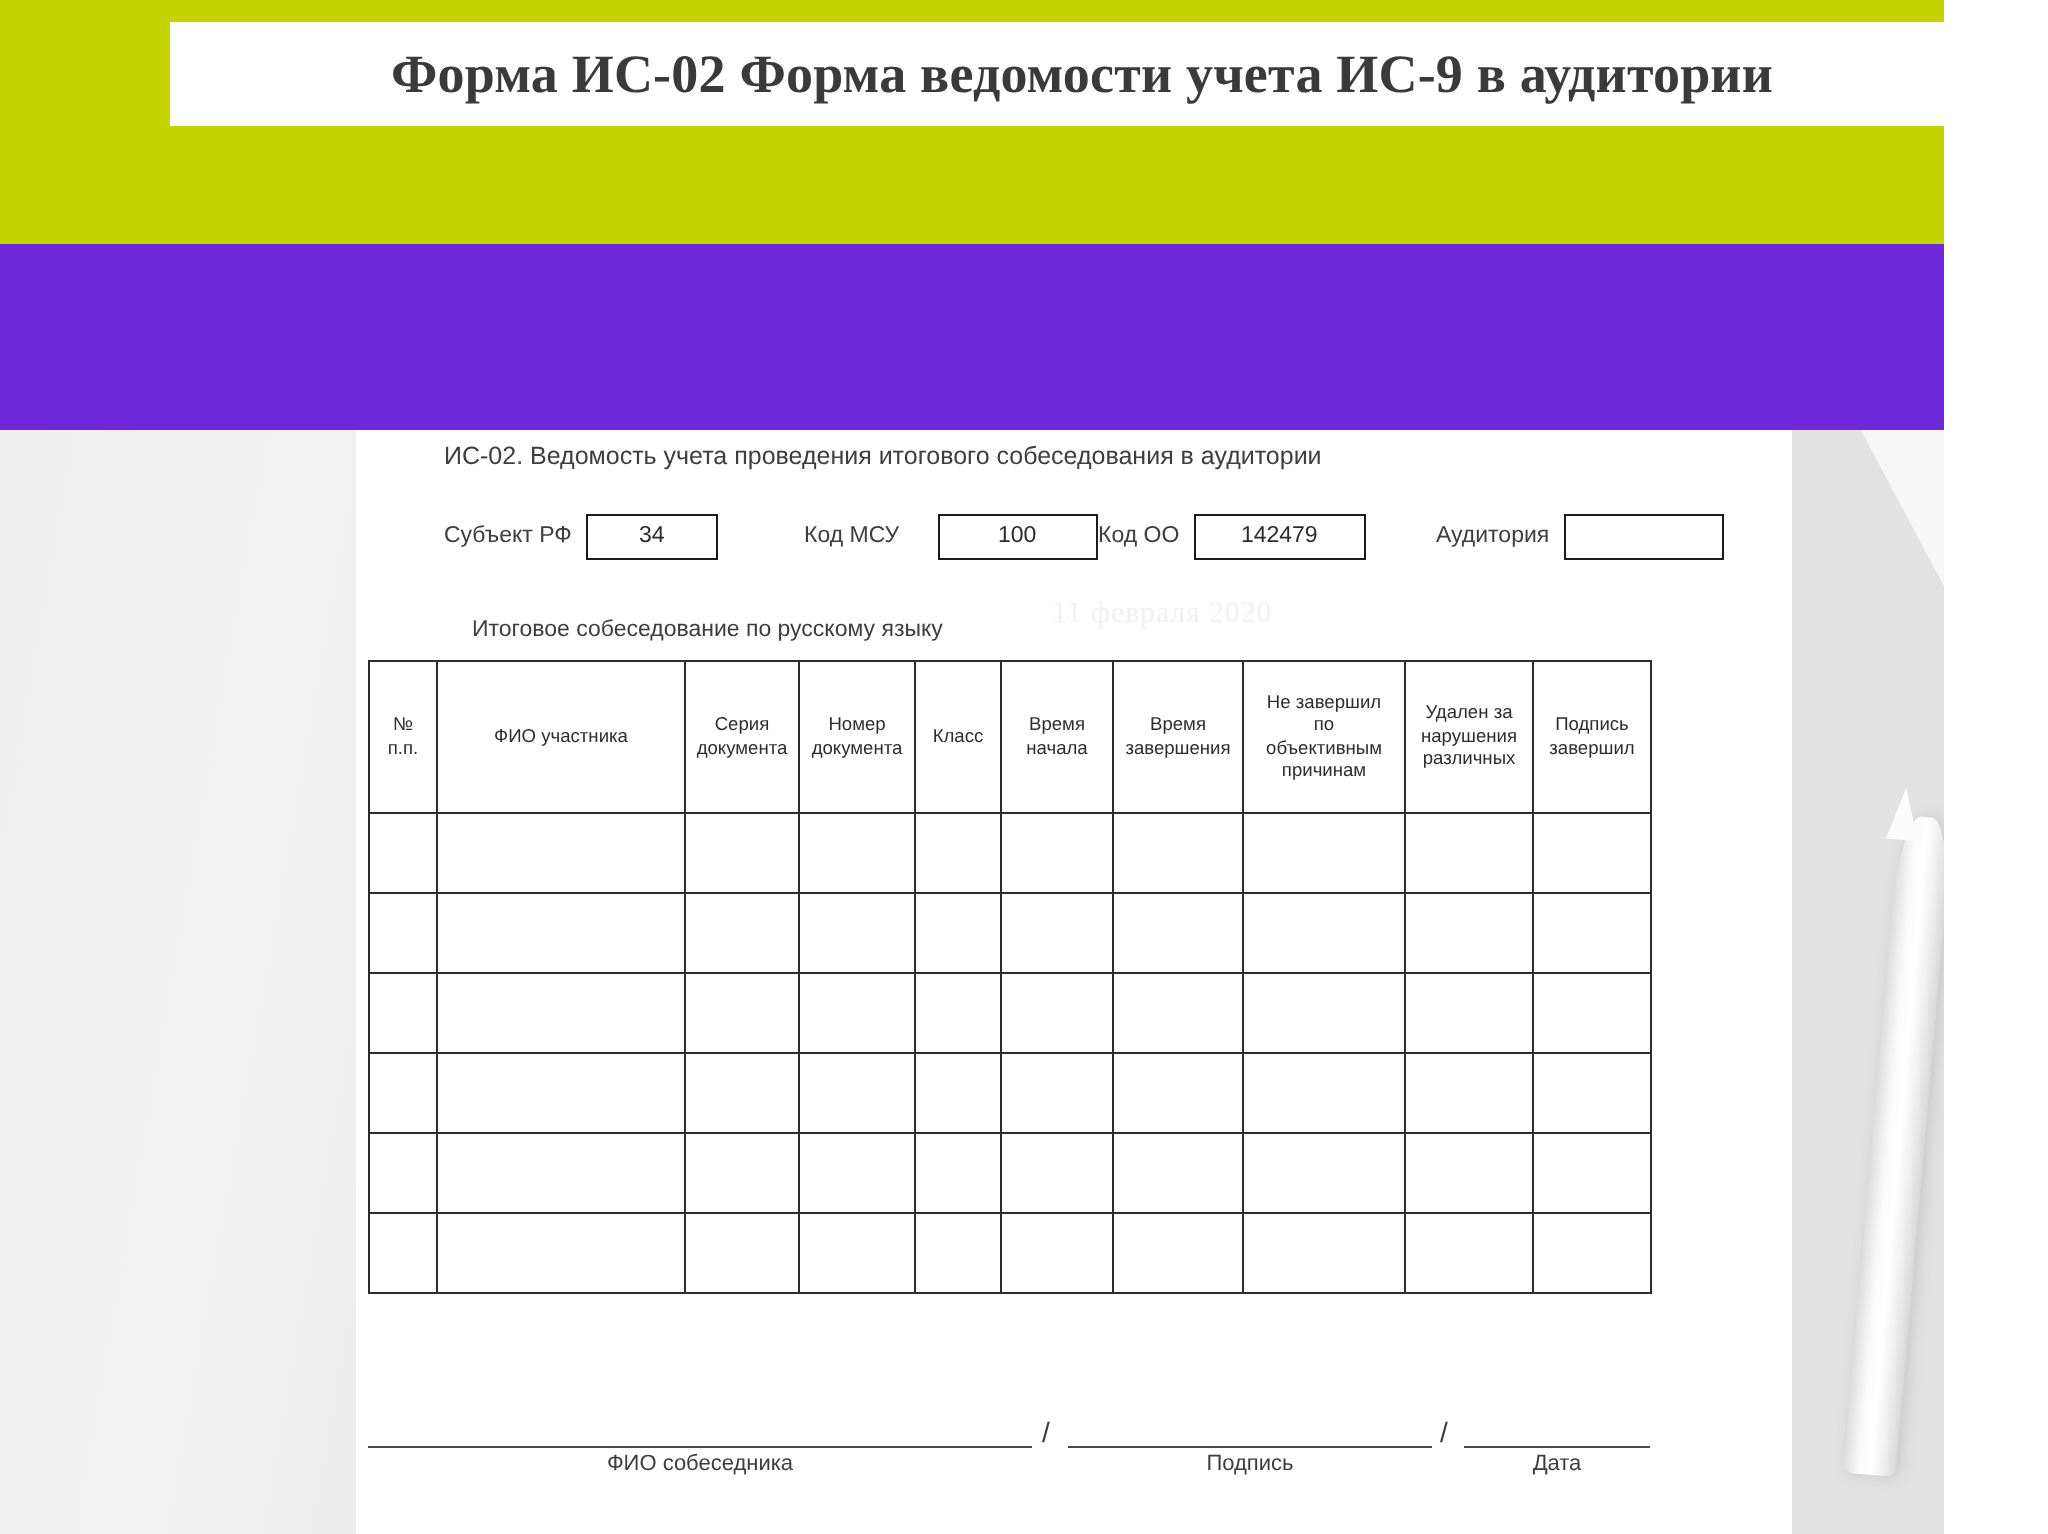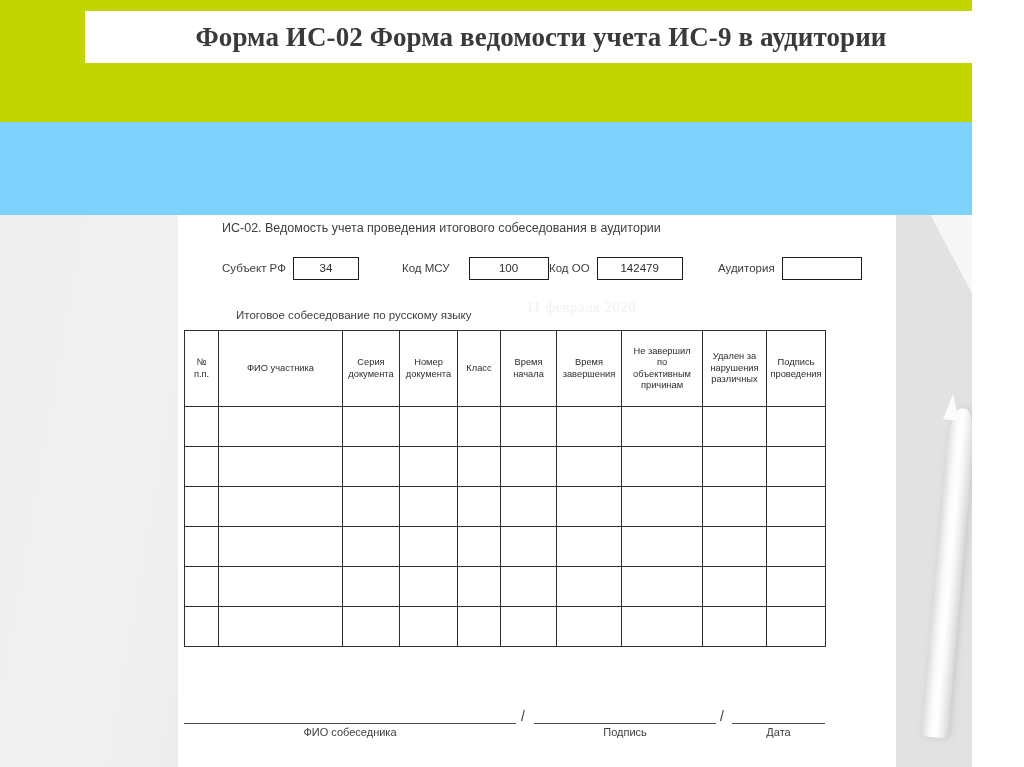--- a/index.html
+++ b/index.html
@@ -6,21 +6,21 @@
   html, body {
     margin: 0;
     padding: 0;
     background: #ffffff;
   }
   #page {
     position: relative;
     width: 972px;
     height: 767px;
     overflow: hidden;
-    background: #7dd3fc;
+    background: #6d28d9;
     font-family: "Liberation Sans", sans-serif;
   }
 
   
   .photo-bg {
     position: absolute;
     left: 0;
     top: 215px;
     width: 1024px;
     height: 552px;
@@ -373,21 +373,21 @@
             <div>объективным</div>
             <div>причинам</div>
           </th>
           <th>
             <div>Удален за</div>
             <div>нарушения</div>
             <div>различных</div>
           </th>
           <th>
             <div>Подпись</div>
-            <div>проведения</div>
+            <div>завершил</div>
           </th>
         </tr>
       </thead>
       <tbody id="table-body">
           <tr>
             <td></td>
             <td></td>
             <td></td>
             <td></td>
             <td></td>

